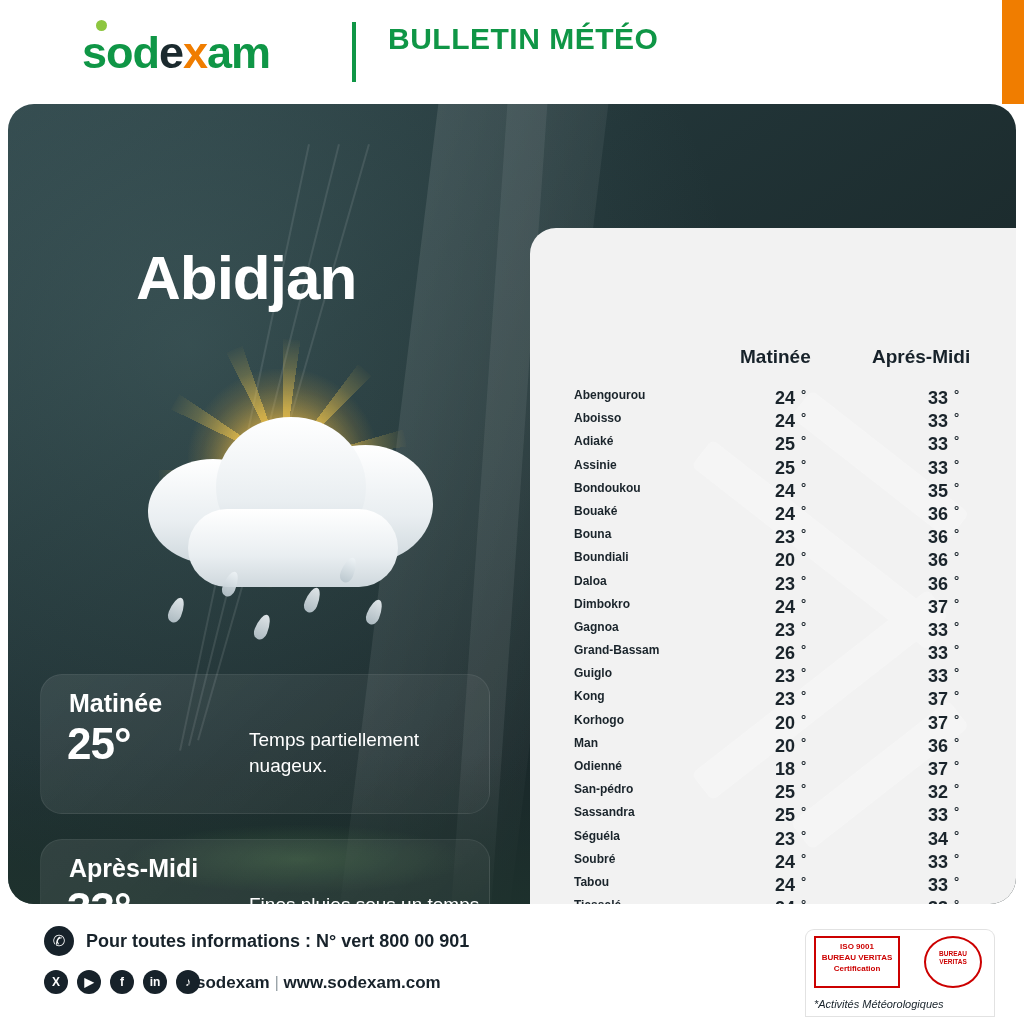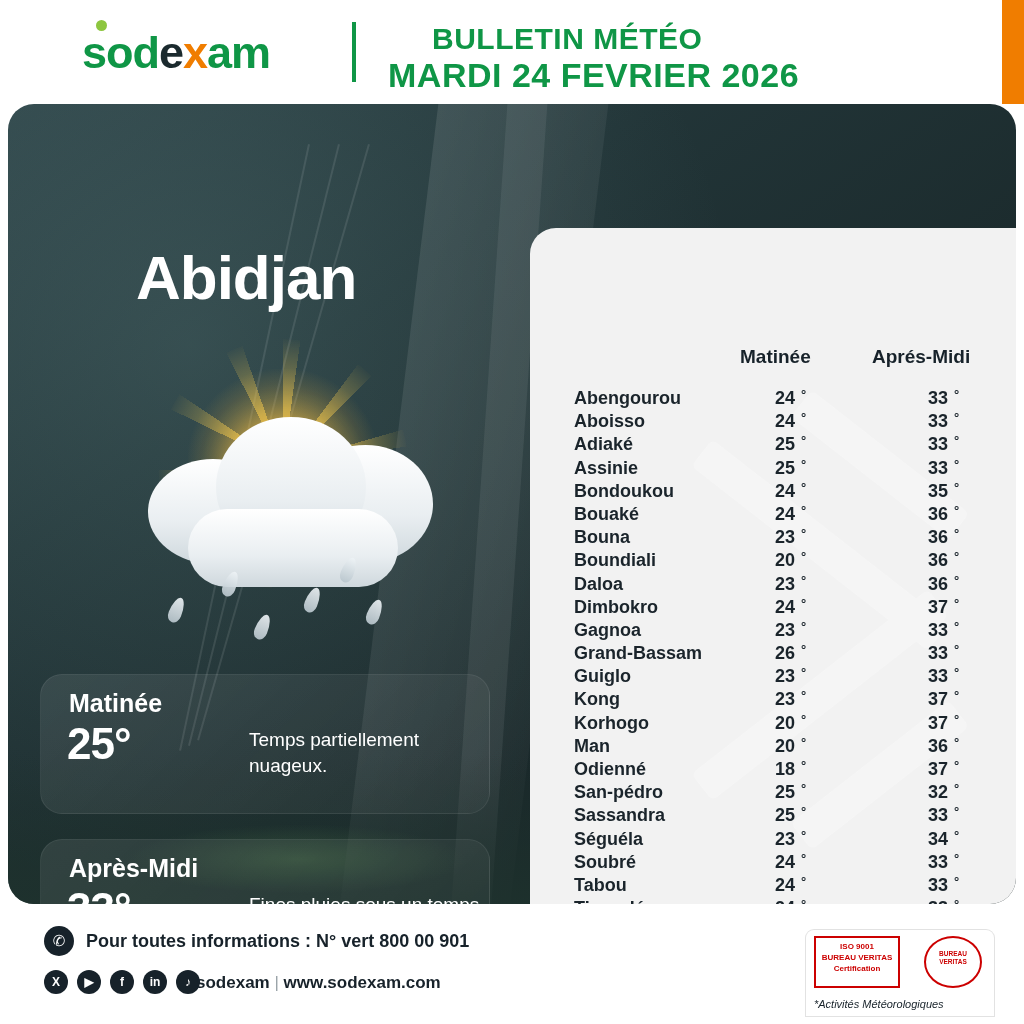--- a/index.html
+++ b/index.html
@@ -34,21 +34,21 @@
   }
   .header-divider {
     position:absolute; left:352px; top:22px; width:4px; height:60px;
     background:#0f9646;
   }
   .header-titles {
     position:absolute; left:388px; top:22px;
     color:#0f9646; font-weight:bold; line-height:1.12;
     letter-spacing:0.5px;
   }
-  .header-titles .l1 { font-size:30px;margin-left:44px; }
+  .header-titles .l1 { font-size:30px; }
   .header-titles .l2 { font-size:34px; }
 
   
   .card {
     position:absolute; left:8px; top:104px; width:1008px; height:800px;
     border-radius:26px;
     background:
       radial-gradient(circle at 18% 30%, rgba(120,160,160,0.22), rgba(0,0,0,0) 55%),
       linear-gradient(145deg,#2e4448 0%,#223538 30%,#1b2a2c 60%,#162224 100%);
     overflow:hidden;
@@ -169,21 +169,21 @@
   .thead {
     position:absolute; top:118px; left:0; width:494px; height:24px;
     color:#17222a; font-size:19px; font-weight:bold;
   }
   .thead .h1 { position:absolute; left:210px; }
   .thead .h2 { position:absolute; left:342px; }
   .rows { position:absolute; top:160px; left:0; width:494px; }
   .row { position:relative; height:23.2px; }
   .row .city {
     position:absolute; left:44px; top:0;
-    color:#1a242b; font-size:18px; font-weight:bold;
+    color:#1a242b; font-size:12px; font-weight:bold;
   }
   .row .v1 {
     position:absolute; left:225px; top:0; width:40px; text-align:right;
     color:#1a242b; font-size:18px; font-weight:bold;
   }
   .row .d1 { position:absolute; left:271px; top:-1px; color:#1a242b; font-size:13px; font-weight:bold; }
   .row .v2 {
     position:absolute; left:378px; top:0; width:40px; text-align:right;
     color:#1a242b; font-size:18px; font-weight:bold;
   }
@@ -238,21 +238,20 @@
 
   <div class="logo">
     <span>sod</span><span class="dark">e</span><span class="xmark">x</span><span>am</span>
   </div>
   <div class="logo-dot"></div>
 
   <div class="header-divider"></div>
 
   <div class="header-titles">
     <div class="l1">BULLETIN MÉTÉO</div>
-    <div class="l2">MARDI 24 FEVRIER 2026</div>
   </div>
 </div>
 
 <div class="card">
   <div class="bridge1"></div>
   <div class="bridge2"></div>
   <div class="cable" style="left:300px; top:40px; transform:rotate(12deg);"></div>
   <div class="cable" style="left:330px; top:40px; transform:rotate(14deg);"></div>
   <div class="cable" style="left:360px; top:40px; transform:rotate(16deg);"></div>
   <div class="ground"></div>

